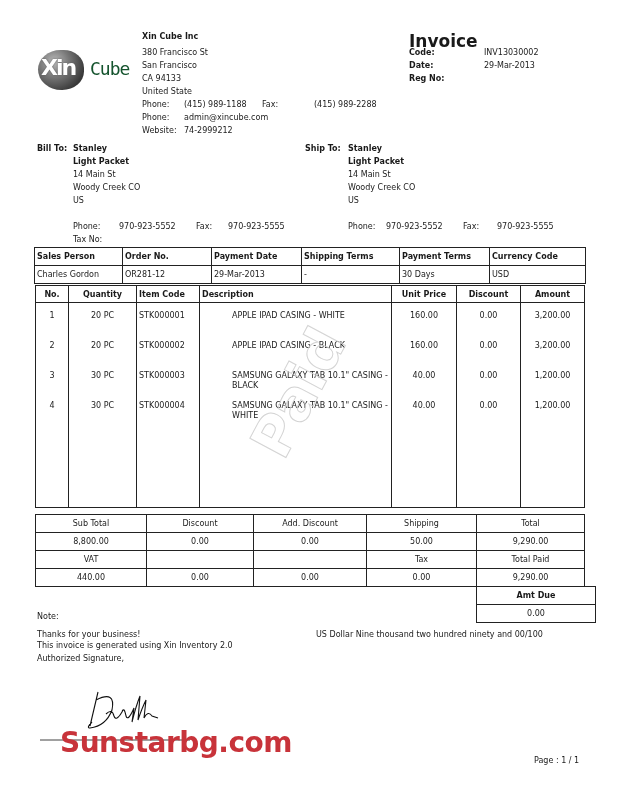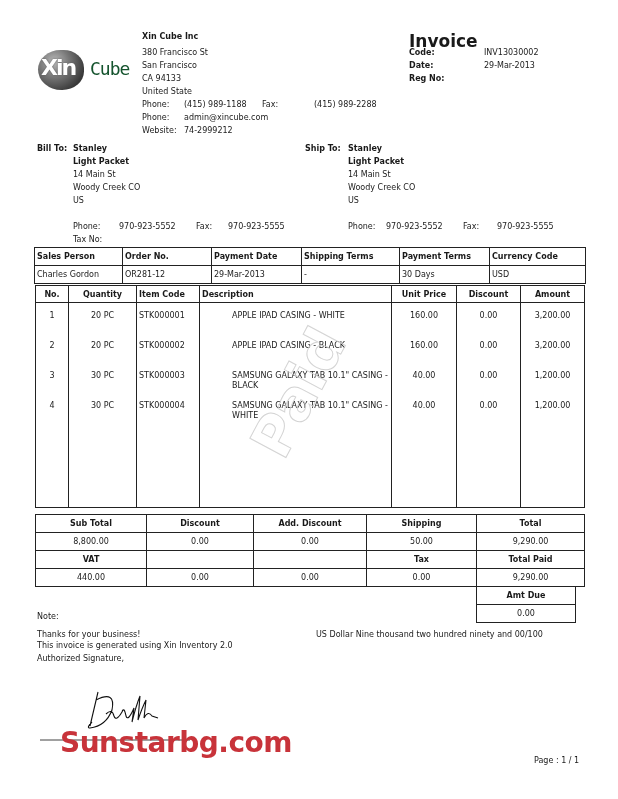--- a/index.html
+++ b/index.html
@@ -22,21 +22,21 @@
   td { border: 1px solid #222; padding: 0 2px; vertical-align: top; font-size: 8px; white-space: nowrap; overflow: hidden; }
   .info td { height: 18px; vertical-align: middle; }
   .info .hdr td { font-weight: bold; }
   .items td { text-align: center; }
   .items .hdr td { height: 17px; font-weight: bold; vertical-align: middle; }
   .items .body td { height: 205px; padding-top: 8px; }
   .items .body .line { height: 30px; line-height: 10px; }
   .items .body td.left { text-align: left; }
   .items .body td.desc { text-align: left; padding-left: 32px; white-space: normal; }
   .summary td { height: 18px; text-align: center; vertical-align: middle; }
-  .summary .hdr td { font-weight: bold; }
+  .summary .hdr td { font-weight: normal; }
   .due td { height: 18px; text-align: center; vertical-align: middle; }
 
   .watermark { position: absolute; left: 230px; top: 360px; font-size: 56px; font-weight: bold; color: transparent;
     -webkit-text-stroke: 1px #cfcfcf; transform: rotate(-62deg); transform-origin: center; opacity: 0.9; }
 
   .sunstar { position: absolute; left: 40px; top: 726px; font-size: 28px; font-weight: bold; color: #c8333a;
     font-family: "DejaVu Sans", sans-serif; letter-spacing: -0.5px; margin-left: 20px; }
   .sig { position: absolute; left: 40px; top: 686px; width: 150px; height: 60px; }
 </style>
 </head>
@@ -223,21 +223,21 @@
   <tr>
     <td>440.00</td>
     <td>0.00</td>
     <td>0.00</td>
     <td>0.00</td>
     <td>9,290.00</td>
   </tr>
 </tbody>
   </table>
 
-<table class="due" style="left:476px;top:586px;width:100px;">
+<table class="due" style="left:476px;top:586px;width:120px;">
   <tbody>
       <tr>
         <td class="b">Amt Due</td>
       </tr>
   <tr>
         <td>0.00</td>
       </tr>
 </tbody>
   </table>
 

